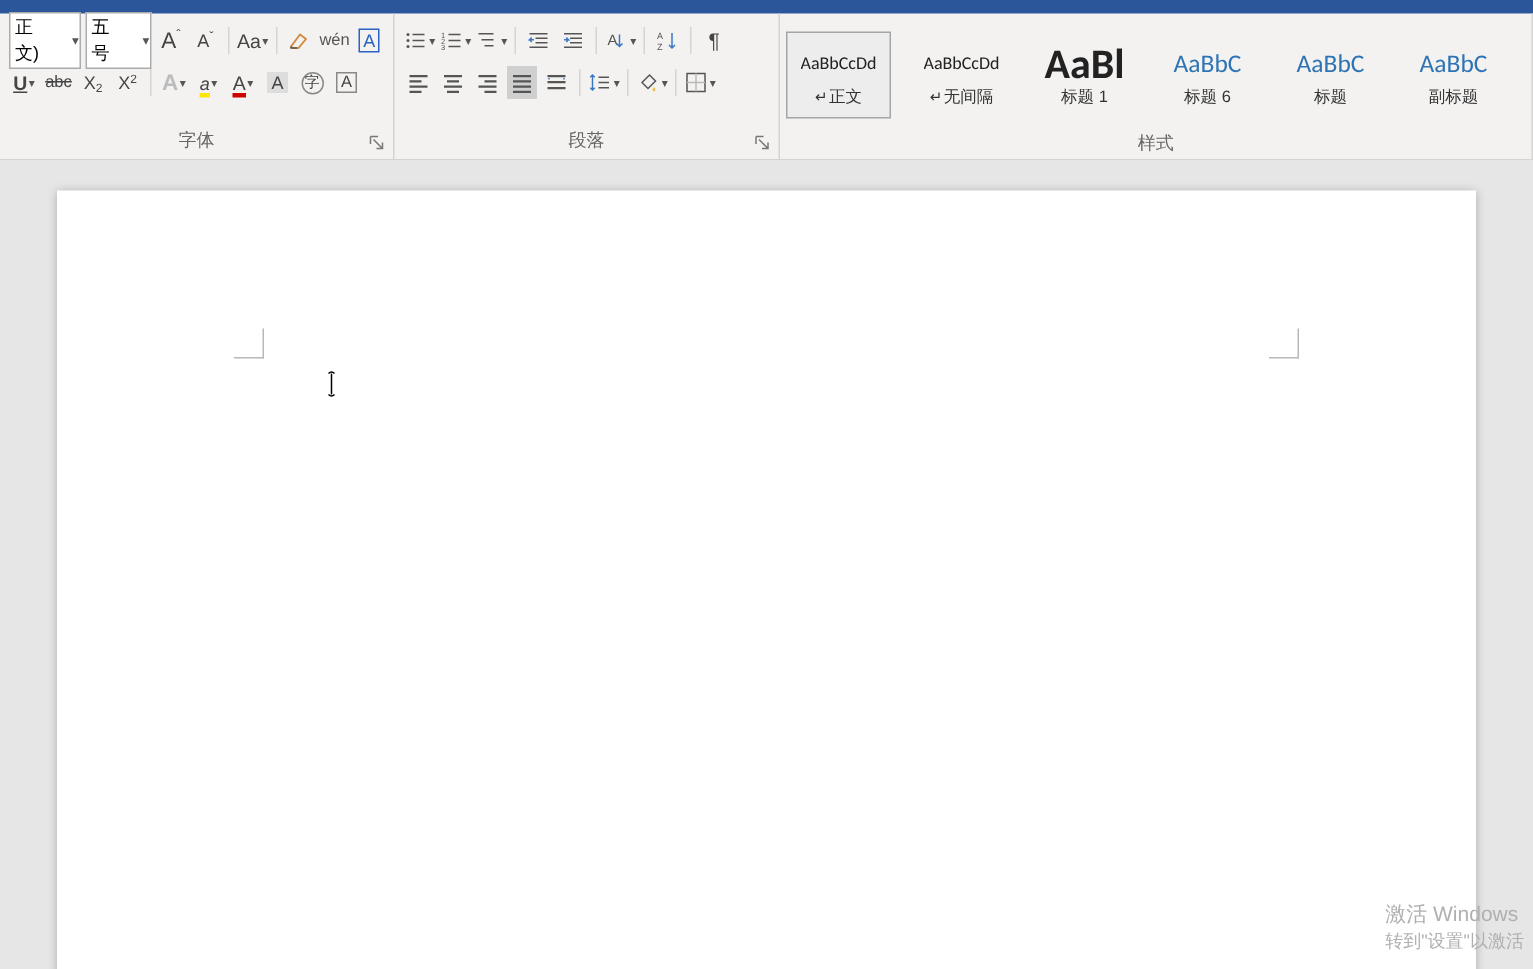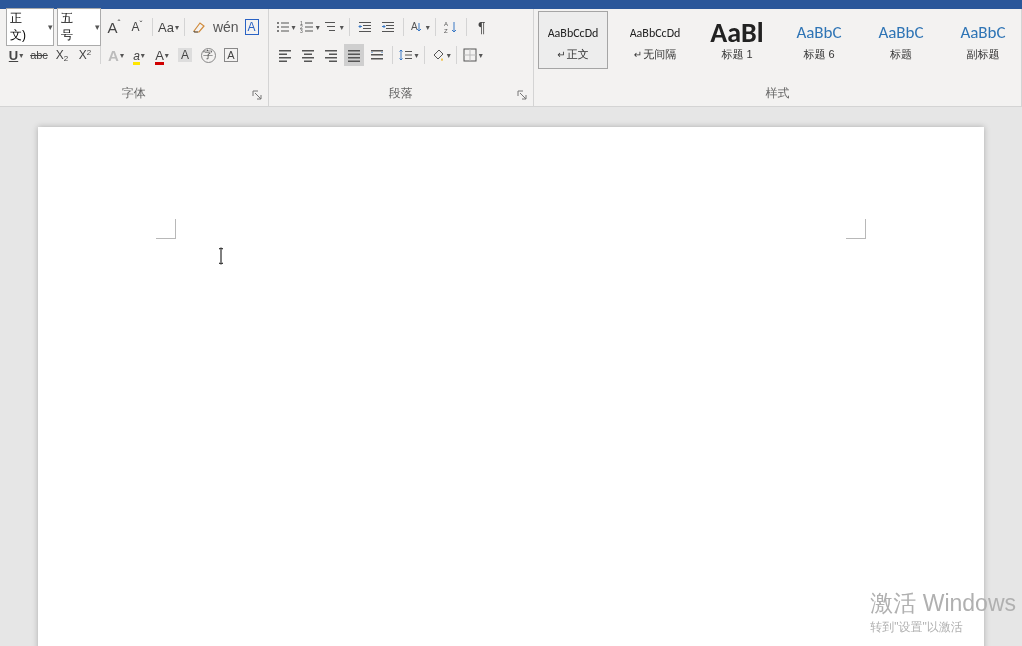--- a/index.html
+++ b/index.html
@@ -23,37 +23,37 @@
 .combo .dd { margin-left: 2px; font-size: 9px; color: #555; }
 .btn { height: 22px; min-width: 20px; display: inline-flex; align-items: center; justify-content: center; font-size: 13px; color: #444; position: relative; cursor: default; }
 .btn .dd { font-size: 8px; margin-left: 1px; color: #555; }
 .sep { width: 1px; height: 18px; background: #d4d4d4; margin: 0 2px; }
 
 
 .para-group { width: 293px; }
 
 
 .styles-group { flex: 1; }
-.styles-gallery { display: flex; height: 66px; padding: 2px 3px 0 4px; gap: 12px; }
+.styles-gallery { display: flex; height: 66px; padding: 2px 17px 0 4px; gap: 12px; margin-top: 10px; }
 .style-item { width: 70px; height: 58px; border: 1px solid transparent; display: flex; flex-direction: column; align-items: center; justify-content: center; cursor: default; }
 .style-item.selected { border: 1px solid #a5a5a5; background: #ededed; }
 .style-preview { font-family: "Calibri", sans-serif; color: #222; height: 28px; display: flex; align-items: center; overflow: hidden; white-space: nowrap; }
 .style-name { font-size: 11px; color: #333; white-space: nowrap; }
 .style-name .sym { font-size: 10px; margin-right: 1px; }
 
 
 .doc-area { background: #e6e6e6; height: calc(100% - 107px); display: flex; justify-content: center; overflow: hidden; padding-top: 20px; }
 .page { background: #fff; width: 946px; height: 1200px; box-shadow: 0 0 6px rgba(0,0,0,0.25); position: relative; }
 .margin-tl { position: absolute; left: 118px; top: 92px; width: 20px; height: 20px; border-left: 1px solid #b8b8b8; border-top: 1px solid #b8b8b8; transform: rotate(180deg); }
 .margin-tr { position: absolute; right: 118px; top: 92px; width: 20px; height: 20px; border-right: 1px solid #b8b8b8; border-top: 1px solid #b8b8b8; transform: scaleY(-1); }
 .cursor-mark { position: absolute; left: 176px; top: 120px; font-size: 14px; color: #222; }
 
 
 .watermark { position: absolute; right: 6px; bottom: 10px; text-align: left; color: #b0b0b0; font-size: 15px; pointer-events: none; }
-.watermark .l1 { font-size: 23px; margin-top: 14px; }
+.watermark .l1 { font-size: 14px; margin-top: 14px; }
 .watermark .l2 { font-size: 12px; }
 
 
 svg { display: block; }
 .ico { width: 16px; height: 16px; }
 </style>
 </head>
 <body>
 
 <div class="menubar">
@@ -86,21 +86,21 @@
             <span class="dd">▾</span>
           </div>
         <div class="sep"></div>
         <div class="btn">
           <svg class="ico" viewBox="0 0 16 16">
               <path d="M2 12 L8 4 L12 7 L7 13 L3 13 Z" fill="none" stroke="#d08a3a" stroke-width="1.2"></path>
               <path d="M6 13 L2 13 L2 12" stroke="#555" fill="none"></path>
             </svg>
         </div>
         <div class="btn">
-            <span style="font-size:14px;color:#555">wén</span>
+            <span style="font-size:11px;color:#555">wén</span>
           </div>
         <div class="btn">
             <span style="border:1px solid #2962c4;padding:0 2px;color:#2962c4;font-size:12px">A</span>
           </div>
       </div>
       <div class="row">
         <div class="btn">
             <span style="text-decoration:underline;font-weight:bold">U</span>
             <span class="dd">▾</span>
           </div>

